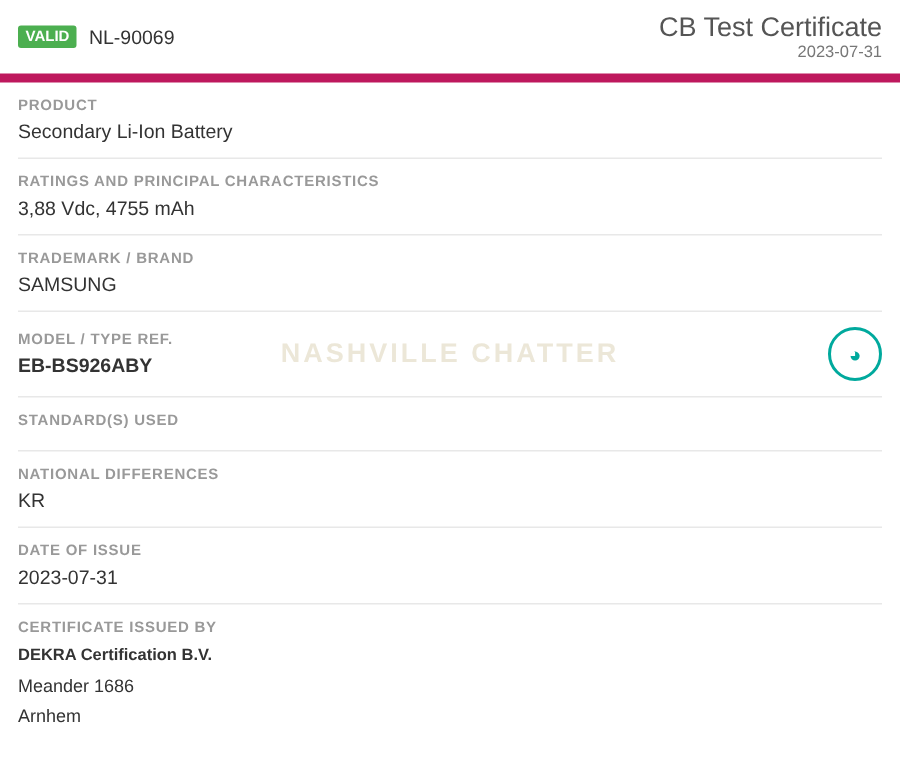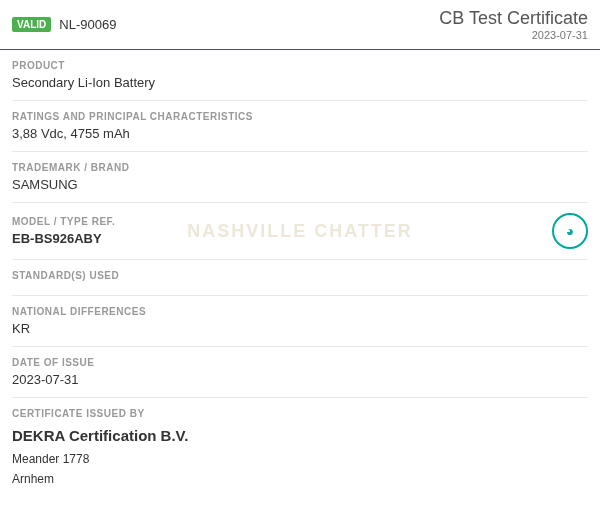--- a/index.html
+++ b/index.html
@@ -9,21 +9,21 @@
       width: 600px;
       min-height: 512px;
       font-size: 12px;
       color: #333;
     }
     .header {
       display: flex;
       justify-content: space-between;
       align-items: center;
       padding: 8px 12px;
-      border-bottom: 1px solid #be185d;
+      border-bottom: 6px solid #be185d;
       background: #fff;
     }
     .header-left {
       display: flex;
       align-items: center;
       gap: 8px;
     }
     .valid-badge {
       background: #4caf50;
       color: #fff;
@@ -117,21 +117,21 @@
       display: flex;
       justify-content: space-between;
       align-items: flex-end;
     }
     .issuer-info {
       font-size: 12px;
       line-height: 1.7;
     }
     .issuer-info .issuer-name {
       font-weight: bold;
-      font-size: 15px;
+      font-size: 11px;
     }
   </style>
 </head>
 <body>
 
 <div class="header">
   <div class="header-left">
     <span class="valid-badge">VALID</span>
     <span class="cert-number">NL-90069</span>
   </div>
@@ -181,21 +181,21 @@
   <div class="section">
     <div class="section-label">DATE OF ISSUE</div>
     <div class="section-value">2023-07-31</div>
   </div>
 
   <div class="section">
     <div class="section-label">CERTIFICATE ISSUED BY</div>
     <div class="issuer-section">
       <div class="issuer-info">
         <div class="issuer-name">DEKRA Certification B.V.</div>
-        <div>Meander 1778</div>
+        <div>Meander 1686</div>
         <div>Arnhem</div>
 
       </div>
 
     </div>
   </div>
 
 </div>
 
 </body></html>

